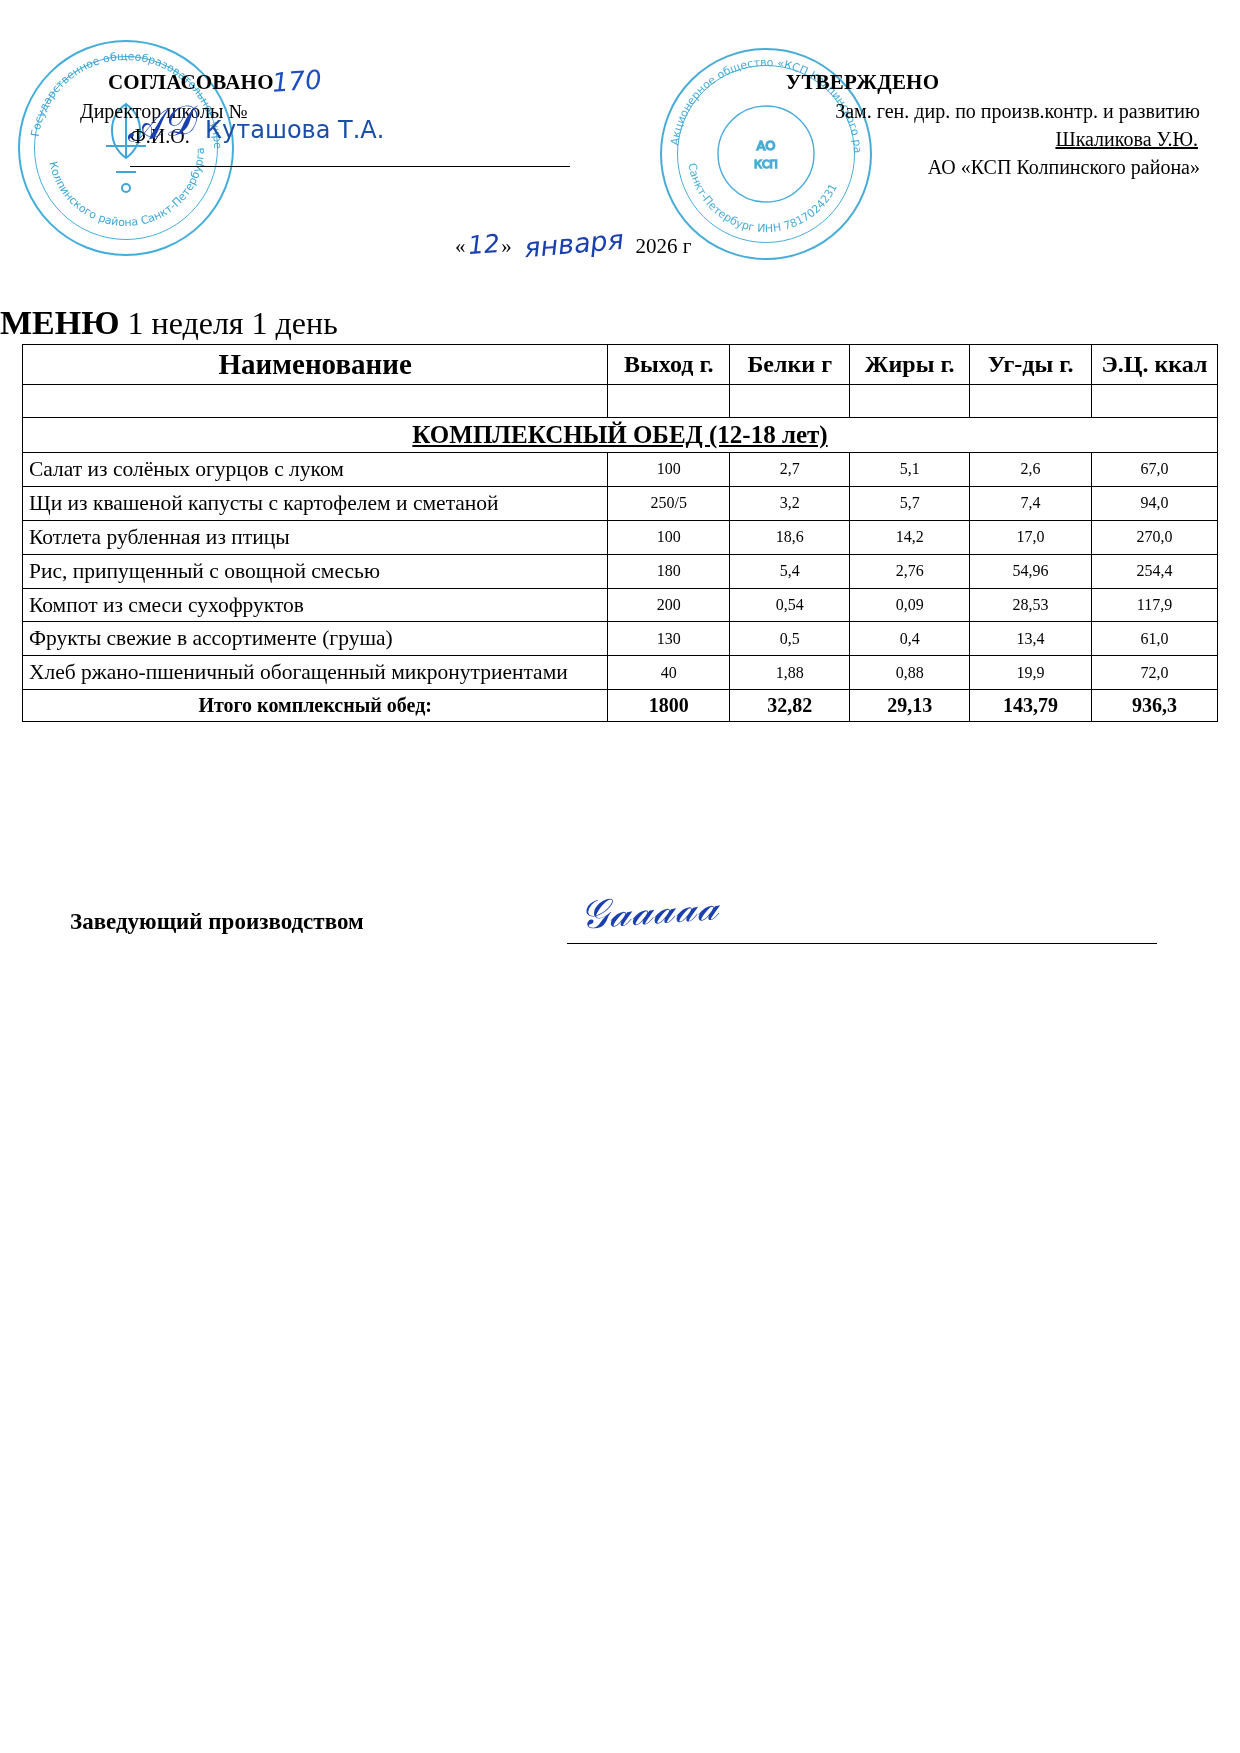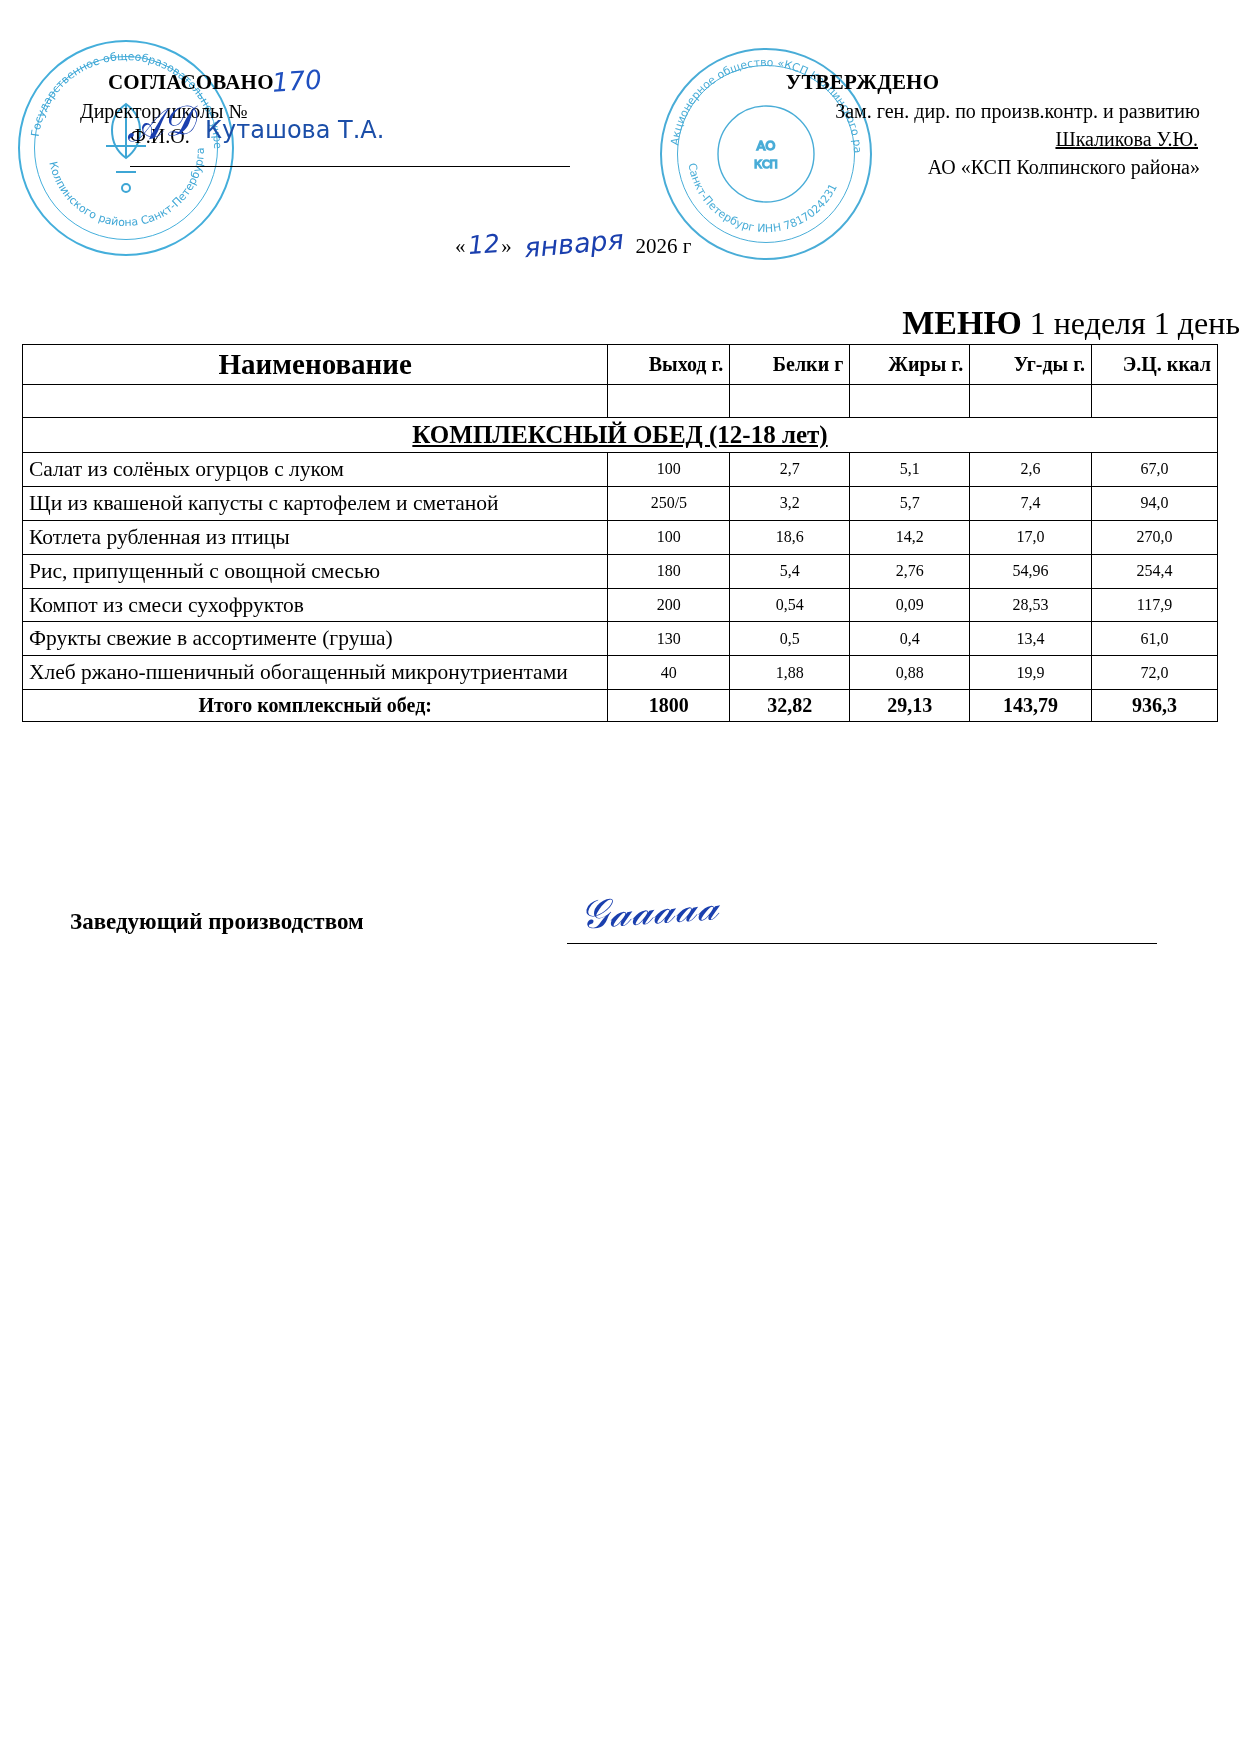--- a/index.html
+++ b/index.html
@@ -183,21 +183,21 @@
     border-radius: 50%;
   }
   .stamp svg { position: absolute; inset: 0; }
 
   
   .menu-title {
     position: absolute;
     top: 304px;
     left: 0;
     width: 1240px;
-    text-align: right;
+    text-align: left;
     font-size: 32px;
   }
   .menu-title b { font-size: 34px; }
 
   
   table.menu {
     position: absolute;
     top: 344px;
     left: 22px;
     width: 1196px;
@@ -208,23 +208,23 @@
     border: 1.5px solid #000;
     padding: 3px 6px;
     vertical-align: middle;
   }
   th.h-name {
     font-size: 29px;
     font-weight: bold;
     text-align: center;
   }
   th.h-num {
-    font-size: 20px;
-    font-weight: bold;
-    text-align: right;
+    font-size: 24px;
+    font-weight: bold;
+    text-align: center;
   }
   col.c-name { width: 586px; }
   col.c-out  { width: 122px; }
   col.c-prot { width: 120px; }
   col.c-fat  { width: 120px; }
   col.c-carb { width: 122px; }
   col.c-kcal { width: 126px; }
 
   tr.spacer td { height: 26px; border-left: 1.5px solid #000; border-right: 1.5px solid #000; }
   tr.spacer td.first { border-left: 1.5px solid #000; }

